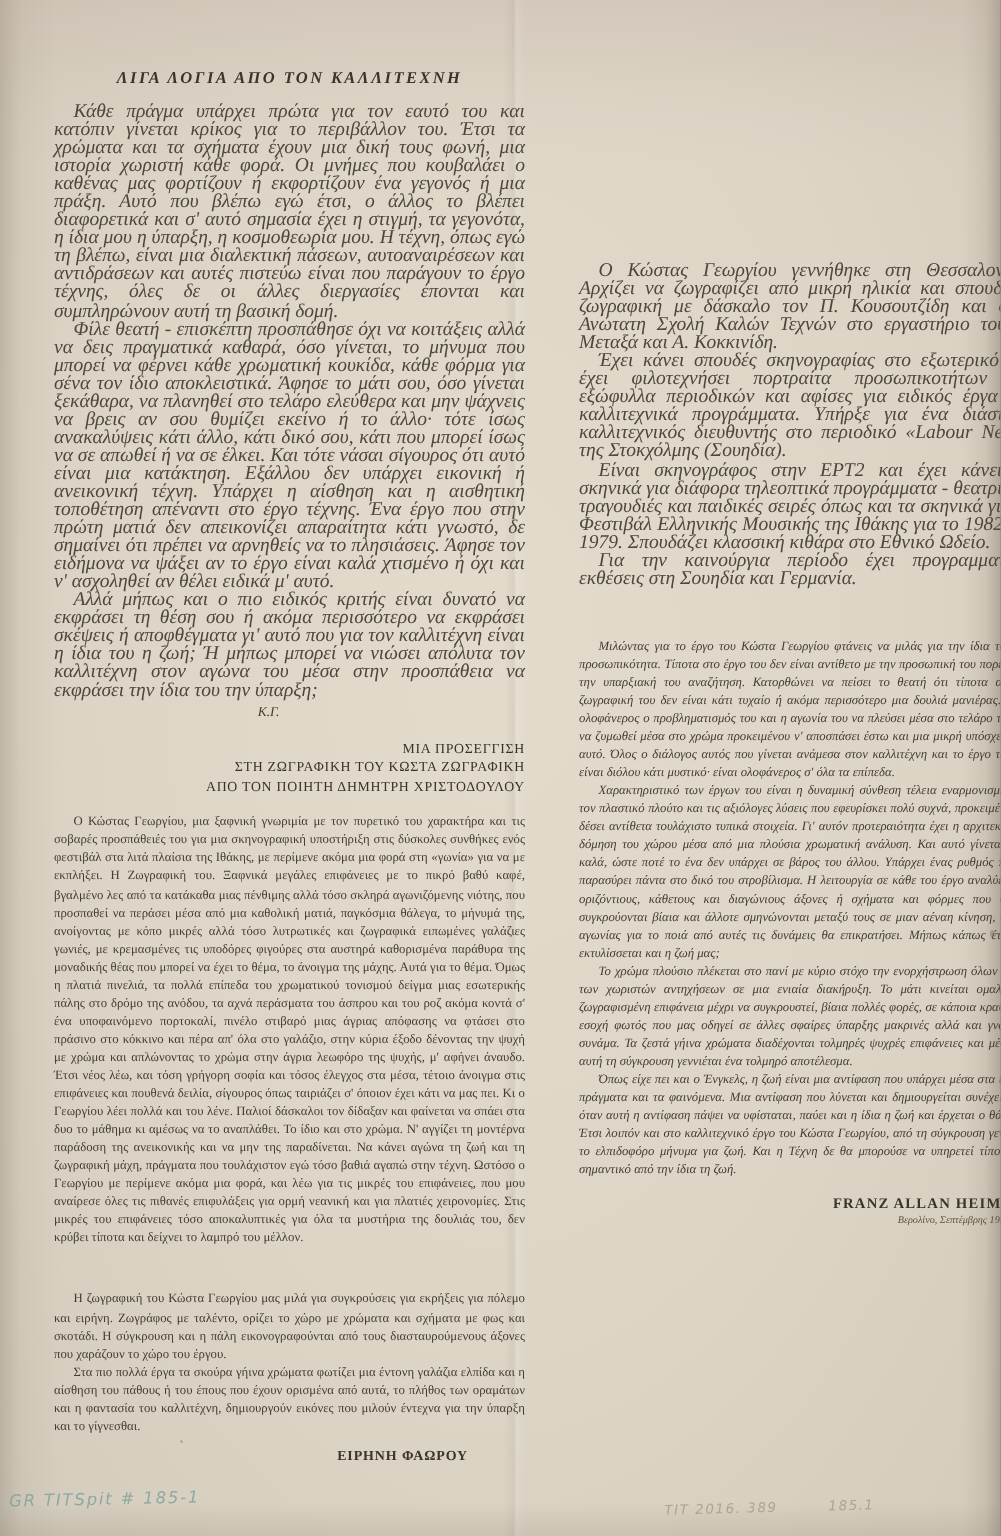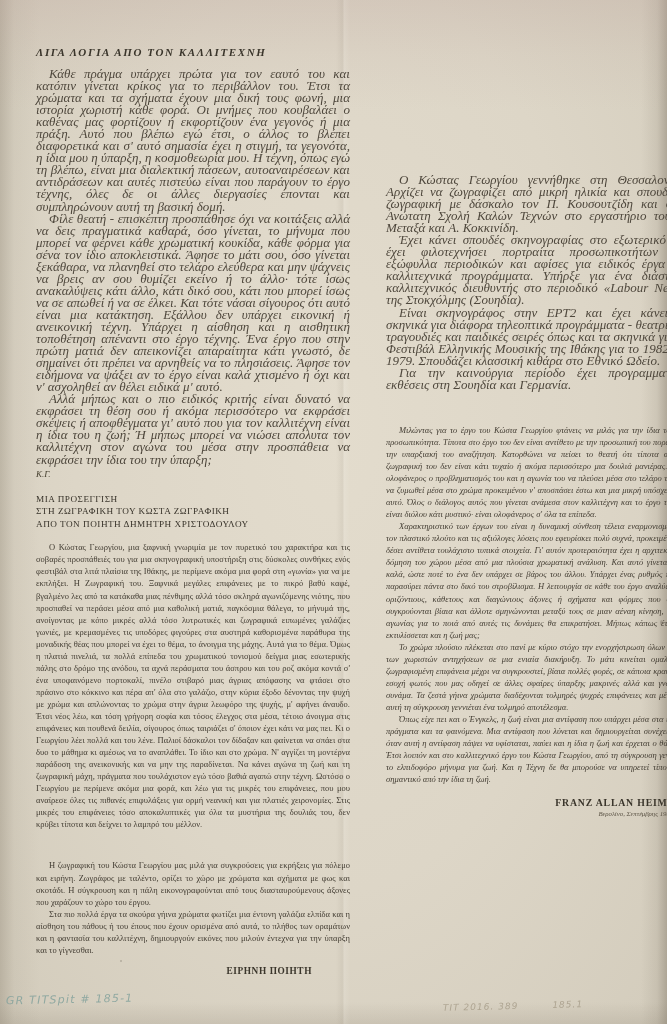--- a/index.html
+++ b/index.html
@@ -20,21 +20,21 @@
   
   .fold{
     position:absolute;top:0;left:336px;width:14px;height:1024px;
     background:linear-gradient(to right, rgba(0,0,0,0) 0%, rgba(130,120,104,0.10) 45%, rgba(255,255,255,0.10) 60%, rgba(0,0,0,0) 100%);
   }
   .col{position:absolute;}
   .col-left{left:36px;top:46px;width:314px;}
   .col-right{left:353px;top:174px;width:303px;margin-left:33px;}
 
   .doc-title{
-    text-align:left;
+    text-align:center;
     font-style:italic;
     font-size:11px;
     letter-spacing:1.6px;
     color:#3a352b;
     margin:0 0 10px 0;
     white-space:nowrap;
   }
   .statement p, .bio p{
     margin:0;
     font-style:italic;
@@ -46,31 +46,31 @@
   }
   .plain p{
     margin:0;
     font-size:8.5px;
     line-height:12.05px;
     text-align:justify;
     text-indent:13px;
     color:#423c32;
   }
   .sig-kg{
-    text-align:left;
+    text-align:center;
     padding-right:28px;
     font-style:italic;
     font-size:9px;
     margin:3px 0 14px 0;
     color:#46402f;
   }
   .essay-heading{margin:8px 0 11px 0;}
   .essay-heading p{
     margin:0;
-    text-align:left;
+    text-align:right;
     font-size:9.2px;
     line-height:12.6px;
     letter-spacing:0.5px;
     color:#38332a;
     text-indent:0;
   }
   .second-essay{margin-top:29px;}
   .sig-eirini{
     text-align:right;
     padding-right:38px;
@@ -149,21 +149,21 @@
 
     <div class="plain">
         <p>Ο Κώστας Γεωργίου, μια ξαφνική γνωριμία με τον πυρετικό του χαρακτήρα και τις σοβαρές προσπάθειές του για μια σκηνογραφική υποστήριξη στις δύσκολες συνθήκες ενός φεστιβάλ στα λιτά πλαίσια της Ιθάκης, με περίμενε ακόμα μια φορά στη «γωνία» για να με εκπλήξει. Η Ζωγραφική του. Ξαφνικά μεγάλες επιφάνειες με το πικρό βαθύ καφέ, βγαλμένο λες από τα κατάκαθα μιας πένθιμης αλλά τόσο σκληρά αγωνιζόμενης νιότης, που προσπαθεί να περάσει μέσα από μια καθολική ματιά, παγκόσμια θάλεγα, το μήνυμά της, ανοίγοντας με κόπο μικρές αλλά τόσο λυτρωτικές και ζωγραφικά ειπωμένες γαλάζιες γωνιές, με κρεμασμένες τις υποδόρες φιγούρες στα αυστηρά καθορισμένα παράθυρα της μοναδικής θέας που μπορεί να έχει το θέμα, το άνοιγμα της μάχης. Αυτά για το θέμα. Όμως η πλατιά πινελιά, τα πολλά επίπεδα του χρωματικού τονισμού δείγμα μιας εσωτερικής πάλης στο δρόμο της ανόδου, τα αχνά περάσματα του άσπρου και του ροζ ακόμα κοντά σ' ένα υποφαινόμενο πορτοκαλί, πινέλο στιβαρό μιας άγριας απόφασης να φτάσει στο πράσινο στο κόκκινο και πέρα απ' όλα στο γαλάζιο, στην κύρια έξοδο δένοντας την ψυχή με χρώμα και απλώνοντας το χρώμα στην άγρια λεωφόρο της ψυχής, μ' αφήνει άναυδο. Έτσι νέος λέω, και τόση γρήγορη σοφία και τόσος έλεγχος στα μέσα, τέτοιο άνοιγμα στις επιφάνειες και πουθενά δειλία, σίγουρος όπως ταιριάζει σ' όποιον έχει κάτι να μας πει. Κι ο Γεωργίου λέει πολλά και του λένε. Παλιοί δάσκαλοι τον δίδαξαν και φαίνεται να σπάει στα δυο το μάθημα κι αμέσως να το αναπλάθει. Το ίδιο και στο χρώμα. Ν' αγγίζει τη μοντέρνα παράδοση της ανεικονικής και να μην της παραδίνεται. Να κάνει αγώνα τη ζωή και τη ζωγραφική μάχη, πράγματα που τουλάχιστον εγώ τόσο βαθιά αγαπώ στην τέχνη. Ωστόσο ο Γεωργίου με περίμενε ακόμα μια φορά, και λέω για τις μικρές του επιφάνειες, που μου αναίρεσε όλες τις πιθανές επιφυλάξεις για ορμή νεανική και για πλατιές χειρονομίες. Στις μικρές του επιφάνειες τόσο αποκαλυπτικές για όλα τα μυστήρια της δουλιάς του, δεν κρύβει τίποτα και δείχνει το λαμπρό του μέλλον.</p>
       </div>
 
     <div class="plain second-essay">
         <p>Η ζωγραφική του Κώστα Γεωργίου μας μιλά για συγκρούσεις για εκρήξεις για πόλεμο και ειρήνη. Ζωγράφος με ταλέντο, ορίζει το χώρο με χρώματα και σχήματα με φως και σκοτάδι. Η σύγκρουση και η πάλη εικονογραφούνται από τους διασταυρούμενους άξονες που χαράζουν το χώρο του έργου.</p>
         <p>Στα πιο πολλά έργα τα σκούρα γήινα χρώματα φωτίζει μια έντονη γαλάζια ελπίδα και η αίσθηση του πάθους ή του έπους που έχουν ορισμένα από αυτά, το πλήθος των οραμάτων και η φαντασία του καλλιτέχνη, δημιουργούν εικόνες που μιλούν έντεχνα για την ύπαρξη και το γίγνεσθαι.</p>
       </div>
 
-    <div class="sig-eirini">ΕΙΡΗΝΗ ΠΟΙΗΤΗ</div>
+    <div class="sig-eirini">ΕΙΡΗΝΗ ΦΑΩΡΟΥ</div>
   </div>
 
   <div class="col col-right">
     <div class="bio">
         <p>Ο Κώστας Γεωργίου γεννήθηκε στη Θεσσαλονίκη. Αρχίζει να ζωγραφίζει από μικρή ηλικία και σπουδάζει ζωγραφική με δάσκαλο τον Π. Κουσουτζίδη και στην Ανώτατη Σχολή Καλών Τεχνών στο εργαστήριο του Α. Μεταξά και Α. Κοκκινίδη.</p>
         <p>Έχει κάνει σπουδές σκηνογραφίας στο εξωτερικό και έχει φιλοτεχνήσει πορτραίτα προσωπικοτήτων για εξώφυλλα περιοδικών και αφίσες για ειδικός έργα και καλλιτεχνικά προγράμματα. Υπήρξε για ένα διάστημα καλλιτεχνικός διευθυντής στο περιοδικό «Labour News» της Στοκχόλμης (Σουηδία).</p>
         <p>Είναι σκηνογράφος στην ΕΡΤ2 και έχει κάνει τα σκηνικά για διάφορα τηλεοπτικά προγράμματα - θεατρικά - τραγουδιές και παιδικές σειρές όπως και τα σκηνικά για το Φεστιβάλ Ελληνικής Μουσικής της Ιθάκης για το 1982 και 1979. Σπουδάζει κλασσική κιθάρα στο Εθνικό Ωδείο.</p>
         <p>Για την καινούργια περίοδο έχει προγραμματίσει εκθέσεις στη Σουηδία και Γερμανία.</p>
       </div>
 

